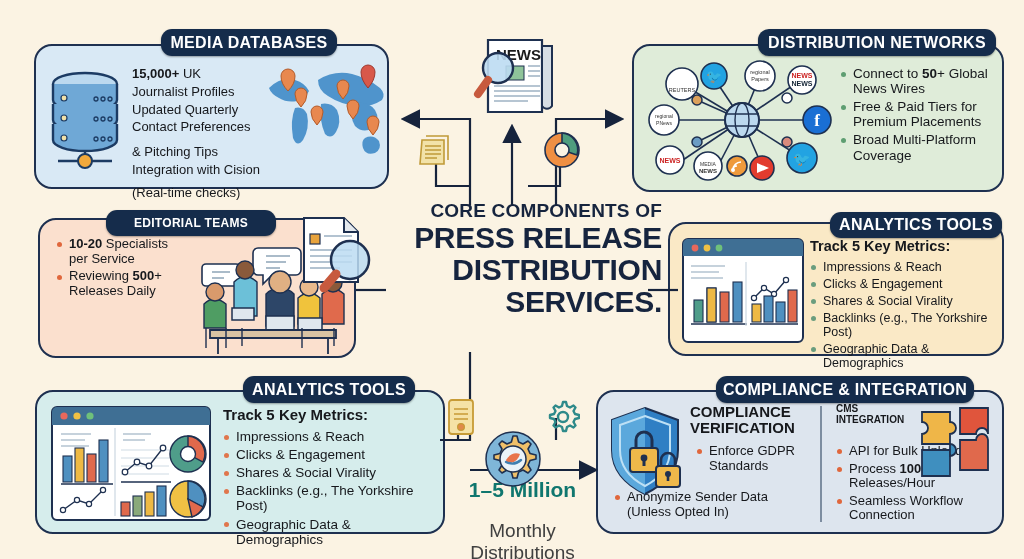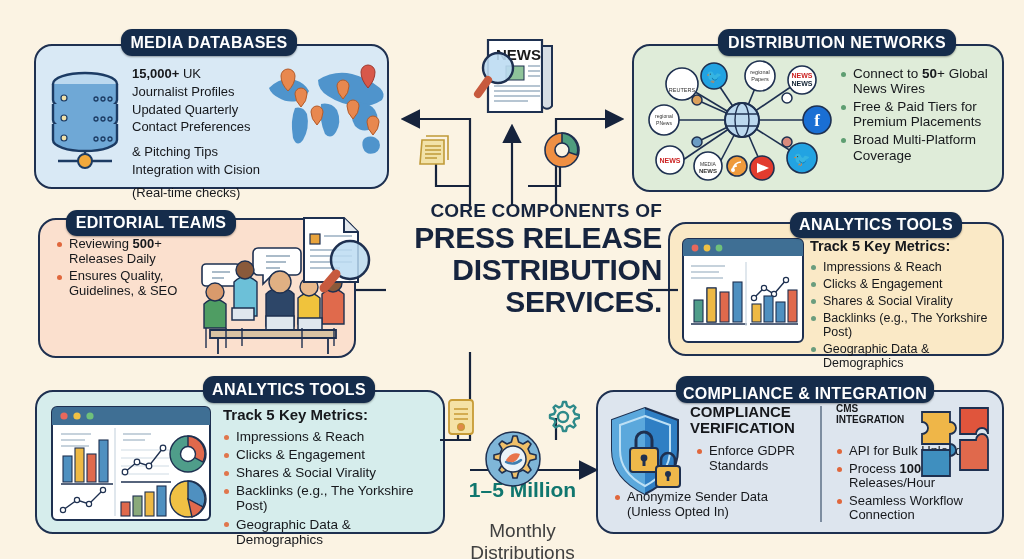--- a/index.html
+++ b/index.html
@@ -24,20 +24,21 @@
     color:#fff;
     border-radius:11px;
     font-weight:bold;
     letter-spacing:.3px;
     display:flex;
     align-items:center;
     justify-content:center;
     white-space:nowrap;
     z-index:6;
     box-shadow:0 1px 2px rgba(0,0,0,.35);
+    margin-left:40px;
   }
 
   
   .p-media   { background:#d9e9f5;padding-left:28px; }
   .p-dist    { background:#dfecd9; }
   .p-edit    { background:#fbe0ce; }
   .p-an-r    { background:#fae9c6; }
   .p-an-l    { background:#d6edec; }
   .p-comp    { background:#dde5ee;padding-left:12px; }
 
@@ -272,22 +273,22 @@
       <li><span>Free &amp; Paid Tiers for Premium Placements</span></li>
       <li><span>Broad Multi-Platform Coverage</span></li>
     </ul>
   </div>
   <div class="badge" style="left:718px; top:29px; width:238px; height:27px; font-size:16px;">
     <span>DISTRIBUTION NETWORKS</span>
   </div>
 
   <div class="panel p-edit" style="left:38px; top:218px; width:318px; height:140px;">
     <ul class="bullets" style="--bul:#e0673c; position:absolute; left:16px; top:17px; width:128px; font-size:13px;">
+      <li><span><b>10-20</b> Specialists per Service</span></li>
       <li><span>Reviewing <b>500</b>+ Releases Daily</span></li>
-      <li><span>Ensures Quality, Guidelines, &amp; SEO</span></li>
     </ul>
 
     <svg class="ico" style="left:142px; top:12px;" width="172" height="126" viewBox="0 0 172 126">
 
       <g fill="#fff" stroke="#1e3050" stroke-width="1.6">
         <path d="M24,32 h30 a4,4 0 0 1 4,4 v14 a4,4 0 0 1 -4,4 h-18 l-8,8 v-8 h-4 a4,4 0 0 1 -4,-4 v-14 a4,4 0 0 1 4,-4z"></path>
         <path d="M76,16 h38 a5,5 0 0 1 5,5 v17 a5,5 0 0 1 -5,5 h-24 l-9,9 v-9 h-5 a5,5 0 0 1 -5,-5 v-17 a5,5 0 0 1 5,-5z"></path>
       </g>
       <g stroke="#8fa5b8" stroke-width="1.4">
           <path d="M30,40 h18 M30,46 h12 M84,24 h24 M84,30 h20 M84,36 h14"></path>
@@ -334,21 +335,21 @@
       <path d="M14,10 h40 l14,14 v50 h-54z" fill="#fff" stroke="#1e3050" stroke-width="2"></path>
       <path d="M54,10 v14 h14" fill="#e3e8ed" stroke="#1e3050" stroke-width="2"></path>
       <rect x="20" y="26" width="10" height="10" fill="#e8a33c" stroke="#1e3050" stroke-width="1.2"></rect>
       <g stroke="#9ab0c2" stroke-width="1.6">
           <path d="M34,28 h28 M20,42 h42 M20,48 h42 M20,54 h42 M20,60 h30"></path>
         </g>
       <circle cx="60" cy="52" r="19" fill="#bcdcf2" fill-opacity=".85" stroke="#1e3050" stroke-width="2.5"></circle>
       <path d="M46,66 L34,80" stroke="#c75a3e" stroke-width="9" stroke-linecap="round"></path>
     </svg>
   </div>
-  <div class="badge" style="left:66px; top:210px; width:170px; height:26px; font-size:16px;align-items:center;">
+  <div class="badge" style="left:66px; top:210px; width:170px; height:26px; font-size:12px;align-items:center;">
     <span>EDITORIAL TEAMS</span>
   </div>
 
   <div class="panel p-an-r" style="left:668px; top:222px; width:336px; height:134px;">
     <svg class="ico" style="left:12px; top:14px;" width="122" height="105" viewBox="0 0 122 105">
       <rect x="1" y="1" width="120" height="103" rx="5" fill="#fff" stroke="#1e3050" stroke-width="2"></rect>
       <path d="M1,6 a5,5 0 0 1 5,-5 h110 a5,5 0 0 1 5,5 v12 h-120z" fill="#3f6f94"></path>
       <g>
           <circle cx="13" cy="10" r="3.4" fill="#e8685c"></circle>
           <circle cx="25" cy="10" r="3.4" fill="#f0c144"></circle>
@@ -519,21 +520,21 @@
     <svg class="ico" style="left:318px; top:14px;" width="86" height="80" viewBox="0 0 86 80">
       <g stroke="#1e3050" stroke-width="1.8">
         <path d="M6,6 h28 v10 a6,6 0 0 1 0,12 v10 H6 V28 a6,6 0 0 0 0,-12z" fill="#efb648"></path>
         <path d="M44,2 h28 v26 a6,6 0 0 0 -12,0 h-16z" fill="#e0553c"></path>
         <path d="M44,34 h16 a6,6 0 0 1 12,0 v30 H44z" fill="#e0694c"></path>
         <path d="M6,44 h28 v26 H6z" fill="#3f8fbf"></path>
         <path d="M34,44 v-6 a6,6 0 0 1 0,12z" fill="#3f8fbf"></path>
       </g>
     </svg>
   </div>
-  <div class="badge" style="left:676px; top:376px; width:258px; height:27px; font-size:16px;align-items:flex-end;">
+  <div class="badge" style="left:676px; top:376px; width:258px; height:27px; font-size:16px;">
     <span>COMPLIANCE &amp; INTEGRATION</span>
   </div>
 
   <svg class="ico" style="left:468px; top:32px;" width="96" height="90" viewBox="0 0 96 90">
     <path d="M20,8 h54 v72 h-54z" fill="#fff" stroke="#1e3050" stroke-width="2.2"></path>
     <path d="M74,14 h10 v60 a6,6 0 0 1 -10,0z" fill="#d6dde4" stroke="#1e3050" stroke-width="2"></path>
     <text x="28" y="28" font-size="15" font-weight="bold" fill="#1a1a1a" font-family="Liberation Sans, sans-serif">NEWS</text>
     <rect x="38" y="34" width="18" height="14" fill="#8fc49a" stroke="#1e3050" stroke-width="1"></rect>
     <g stroke="#9fb3c4" stroke-width="1.5">
       <path d="M60,34 h12 M60,39 h12 M60,44 h12 M26,54 h46 M26,59 h46 M26,64 h46 M26,69 h34"></path>

